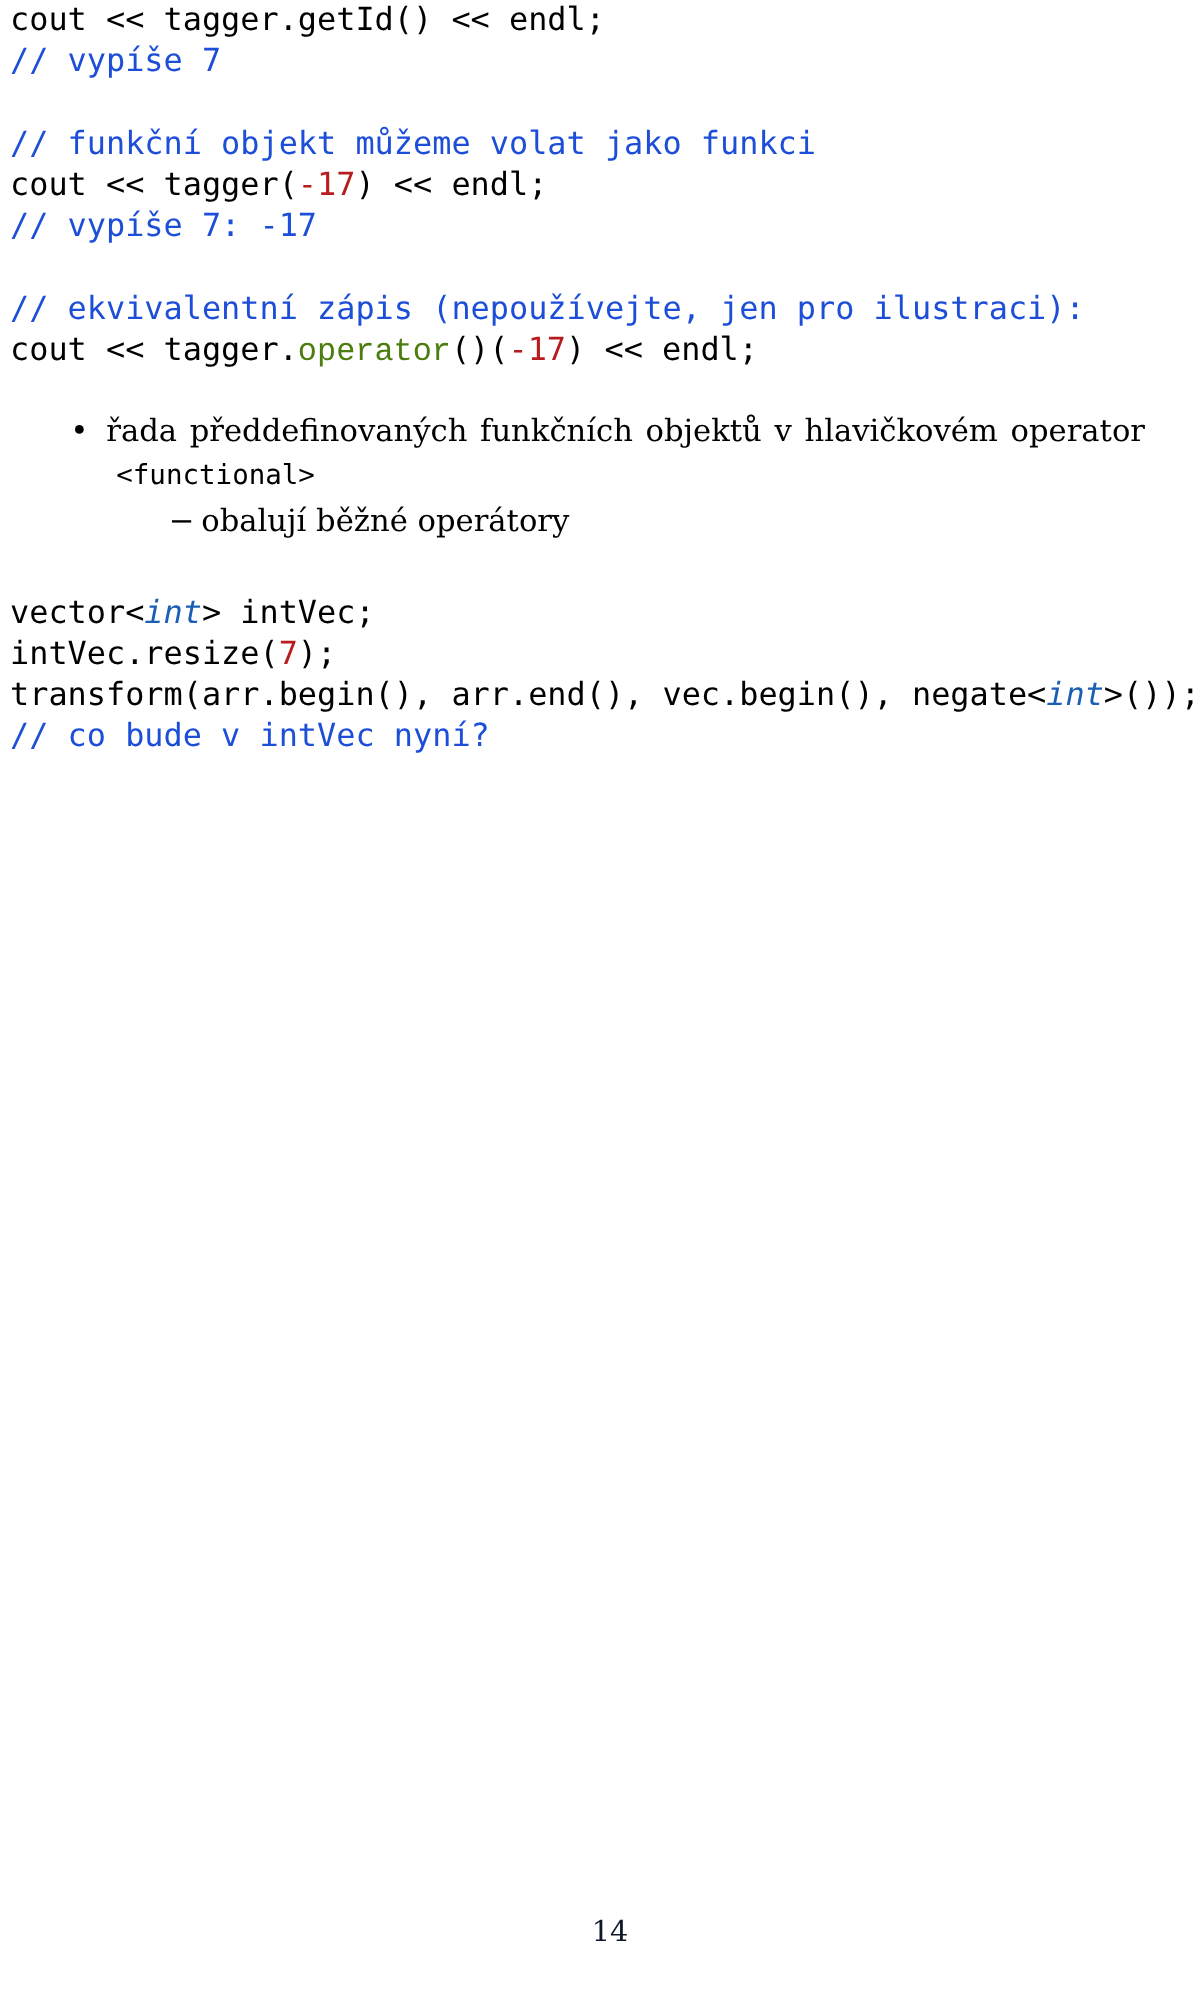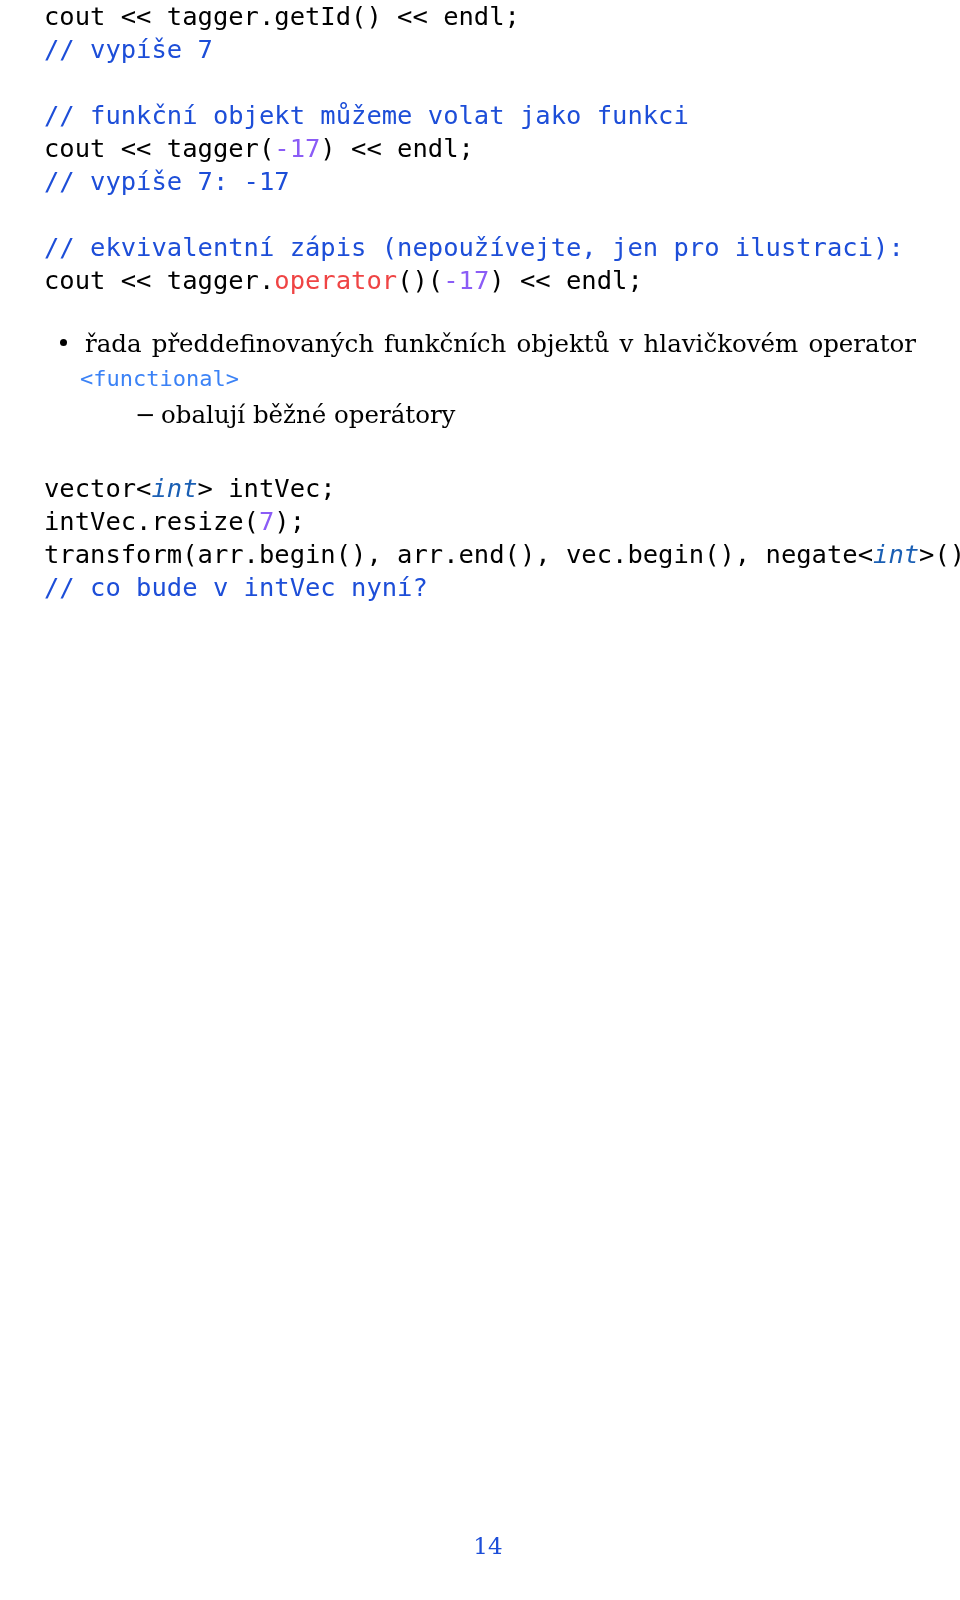--- a/index.html
+++ b/index.html
@@ -22,34 +22,34 @@
   }
 
   
   .code {
     font-family: "DejaVu Sans Mono", "Liberation Mono", monospace;
     font-size: 25.5px;
     line-height: 33px;
     color: #000000;
     white-space: pre;
     letter-spacing: 0px;
-    margin-left: 36px;
   }
   .cmt {
     color: #1d4ed8;
   }
   .kw {
     color: #1a5fb4;
     font-style: italic;
   }
   .num {
-    color: #8b5cf6;
+    color: #b91c1c;
   }
   .fn {
-    color: #ef4444;
+    color: #4d7c0f;
+    font-family: Liberation Mono, monospace;
   }
 
   
   .bullet-block {
     margin-top: 30px;
     margin-left: 52px;
     position: relative;
     width: 858px;
   }
   .bullet-dot {
@@ -65,25 +65,25 @@
     margin-left: 25px;
     font-family: "DejaVu Serif", "Liberation Serif", serif;
     font-size: 24.5px;
     line-height: 34px;
     color: #000;
     text-align: justify;
     text-align-last: justify;
     width: 831px;
   }
   .bullet-text-second {
-    margin-left: 20px;
+    margin-left: 33px;
     font-family: "DejaVu Serif", "Liberation Serif", serif;
     font-size: 24.5px;
     line-height: 34px;
-    color: #3b82f6;
+    color: #000000;
   }
   .mono-inline {
     font-family: "DejaVu Sans Mono", "Liberation Mono", monospace;
     font-size: 22px;
   }
   .subitem {
     margin-top: 2px;
     margin-left: 75px;
     font-family: "DejaVu Serif", "Liberation Serif", serif;
     font-size: 24.5px;
@@ -100,21 +100,21 @@
   }
 
   .page-number {
     position: absolute;
     left: 0;
     right: 0;
     top: 1533px;
     text-align: center;
     font-family: "DejaVu Serif", "Liberation Serif", serif;
     font-size: 23px;
-    color: #1d4ed8;
+    color: #0f172a;
     margin-left: 16px;
   }
 </style>
 </head>
 <body>
 
 <div class="page">
   <div class="content">
 
     <div class="code" id="code-block-1"><div><span>cout &lt;&lt; tagger.getId() &lt;&lt; endl;</span></div><div><span class="cmt">// vypíše 7</span></div><div>&nbsp;</div><div><span class="cmt">// funkční objekt můžeme volat jako funkci</span></div><div><span>cout &lt;&lt; tagger(</span><span class="num">-17</span><span>) &lt;&lt; endl;</span></div><div><span class="cmt">// vypíše 7: -17</span></div><div>&nbsp;</div><div><span class="cmt">// ekvivalentní zápis (nepoužívejte, jen pro ilustraci):</span></div><div><span>cout &lt;&lt; tagger.</span><span class="fn">operator</span><span>()(</span><span class="num">-17</span><span>) &lt;&lt; endl;</span></div></div>

